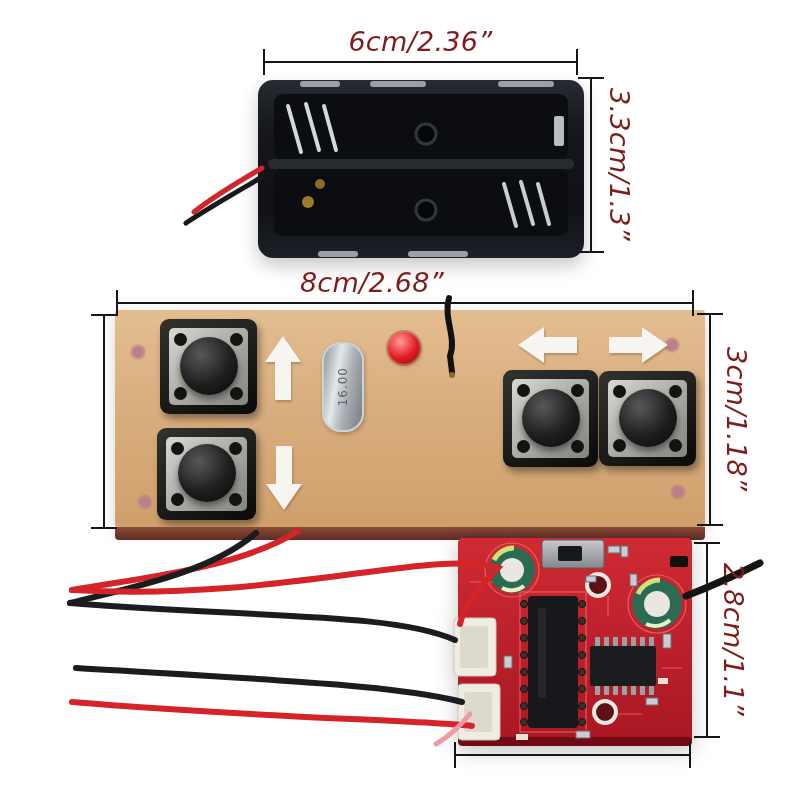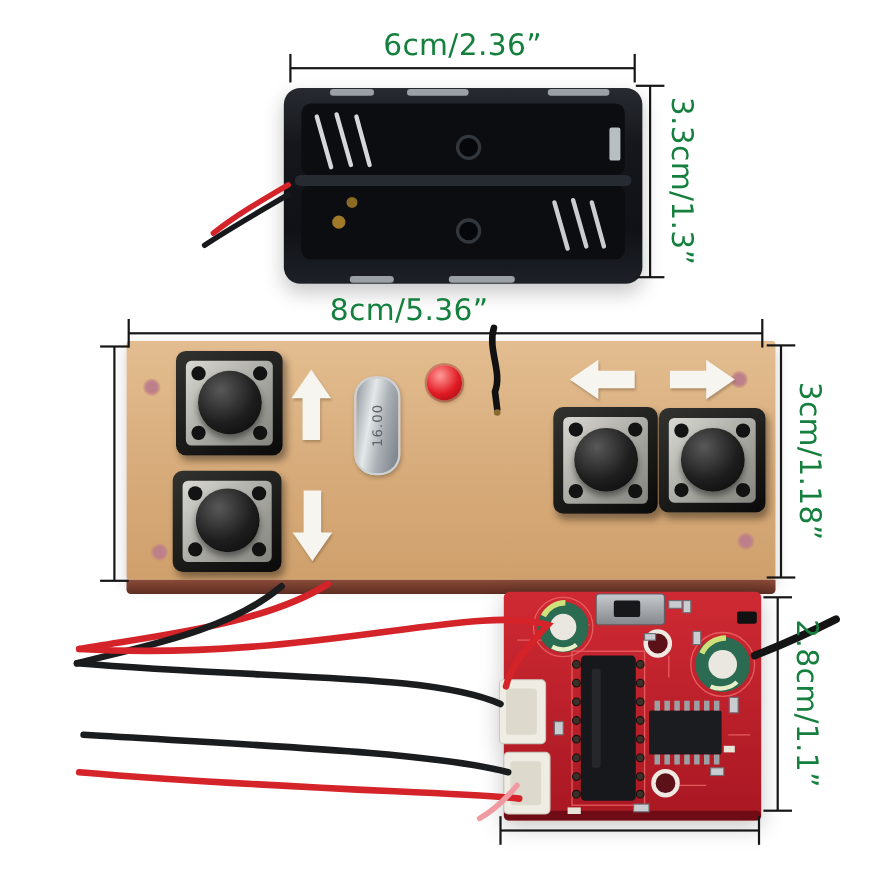--- a/index.html
+++ b/index.html
@@ -6,21 +6,21 @@
   #stage{position:relative;width:800px;height:800px;background:#ffffff;overflow:hidden;}
   .abs{position:absolute;}
 
   
   .dimh{position:absolute;height:0;border-top:2px solid #161616;z-index:6;}
   .dimh .tick{position:absolute;width:2px;height:26px;top:-14px;background:#161616;}
   .dimh .tick.l{left:-1px}.dimh .tick.r{right:-1px}
   .dimv{position:absolute;width:0;border-left:2px solid #161616;z-index:6;}
   .dimv .tick{position:absolute;width:26px;height:2px;left:-14px;background:#161616;}
   .dimv .tick.t{top:-1px}.dimv .tick.b{bottom:-1px}
-  .dim-label{position:absolute;font-size:27px;color:#15803d;z-index:6;letter-spacing:.3px;}
+  .dim-label{position:absolute;font-size:27px;color:#7f1d1d;z-index:6;letter-spacing:.3px;font-style:italic;}
   .hlabel{text-align:center;}
   .vlabel{writing-mode:vertical-rl;display:flex;align-items:center;justify-content:center;}
 
   
   #holder{left:258px;top:80px;width:326px;height:178px;border-radius:15px;z-index:3;
     background:linear-gradient(180deg,#272b31,#15171c 28%,#0f1116 72%,#1d2127);
     box-shadow:0 8px 18px rgba(0,0,0,.22);}
 
   
   #txboard{left:115px;top:310px;width:590px;height:217px;border-radius:3px;z-index:3;
@@ -294,21 +294,21 @@
   <div class="dimv" style="left:590px;top:78px;height:174px">
     <span class="tick t"></span>
       <span class="tick b"></span>
   </div>
   <div class="dim-label vlabel" style="left:602px;top:78px;height:174px;width:34px">3.3cm/1.3”</div>
 
   <div class="dimh" style="left:117px;top:302px;width:576px">
     <span class="tick l"></span>
       <span class="tick r"></span>
   </div>
-  <div class="dim-label hlabel" style="left:117px;top:267px;width:510px">8cm/5.36”</div>
+  <div class="dim-label hlabel" style="left:117px;top:267px;width:510px">8cm/2.68”</div>
 
   <div class="dimv" style="left:103px;top:315px;height:213px">
     <span class="tick t"></span>
       <span class="tick b"></span>
   </div>
 
   <div class="dimv" style="left:709px;top:314px;height:211px">
     <span class="tick t"></span>
       <span class="tick b"></span>
   </div>

